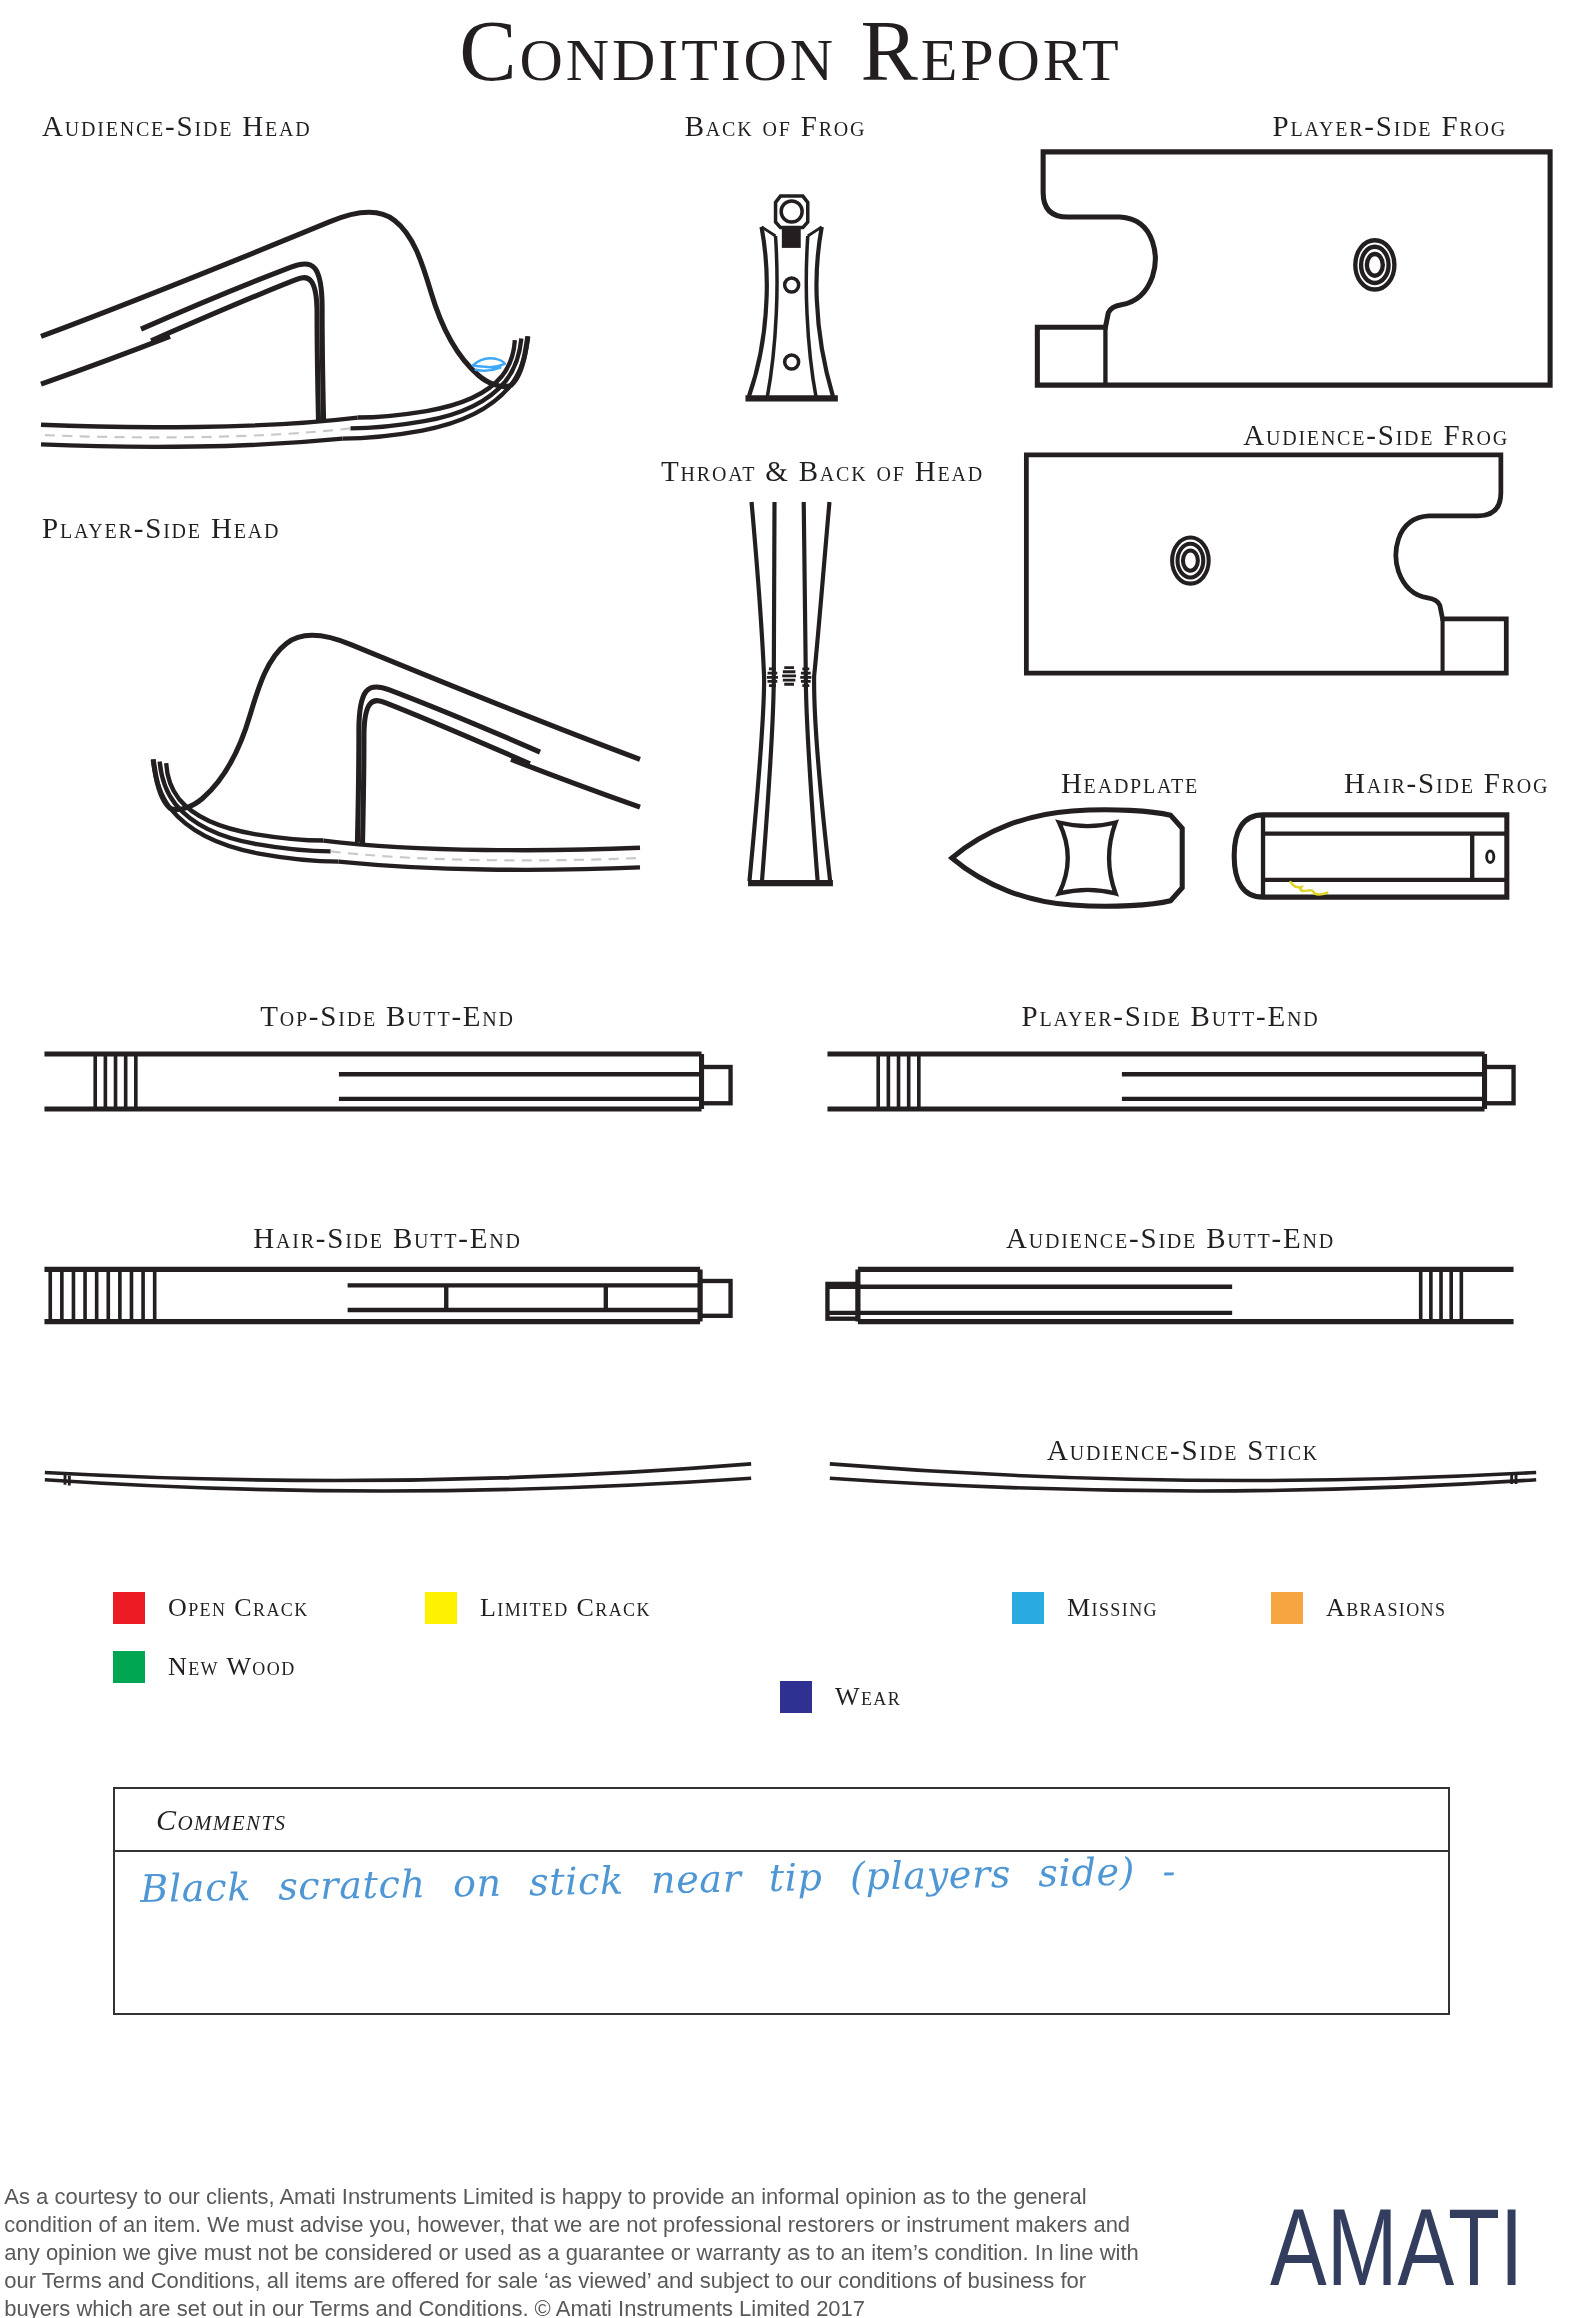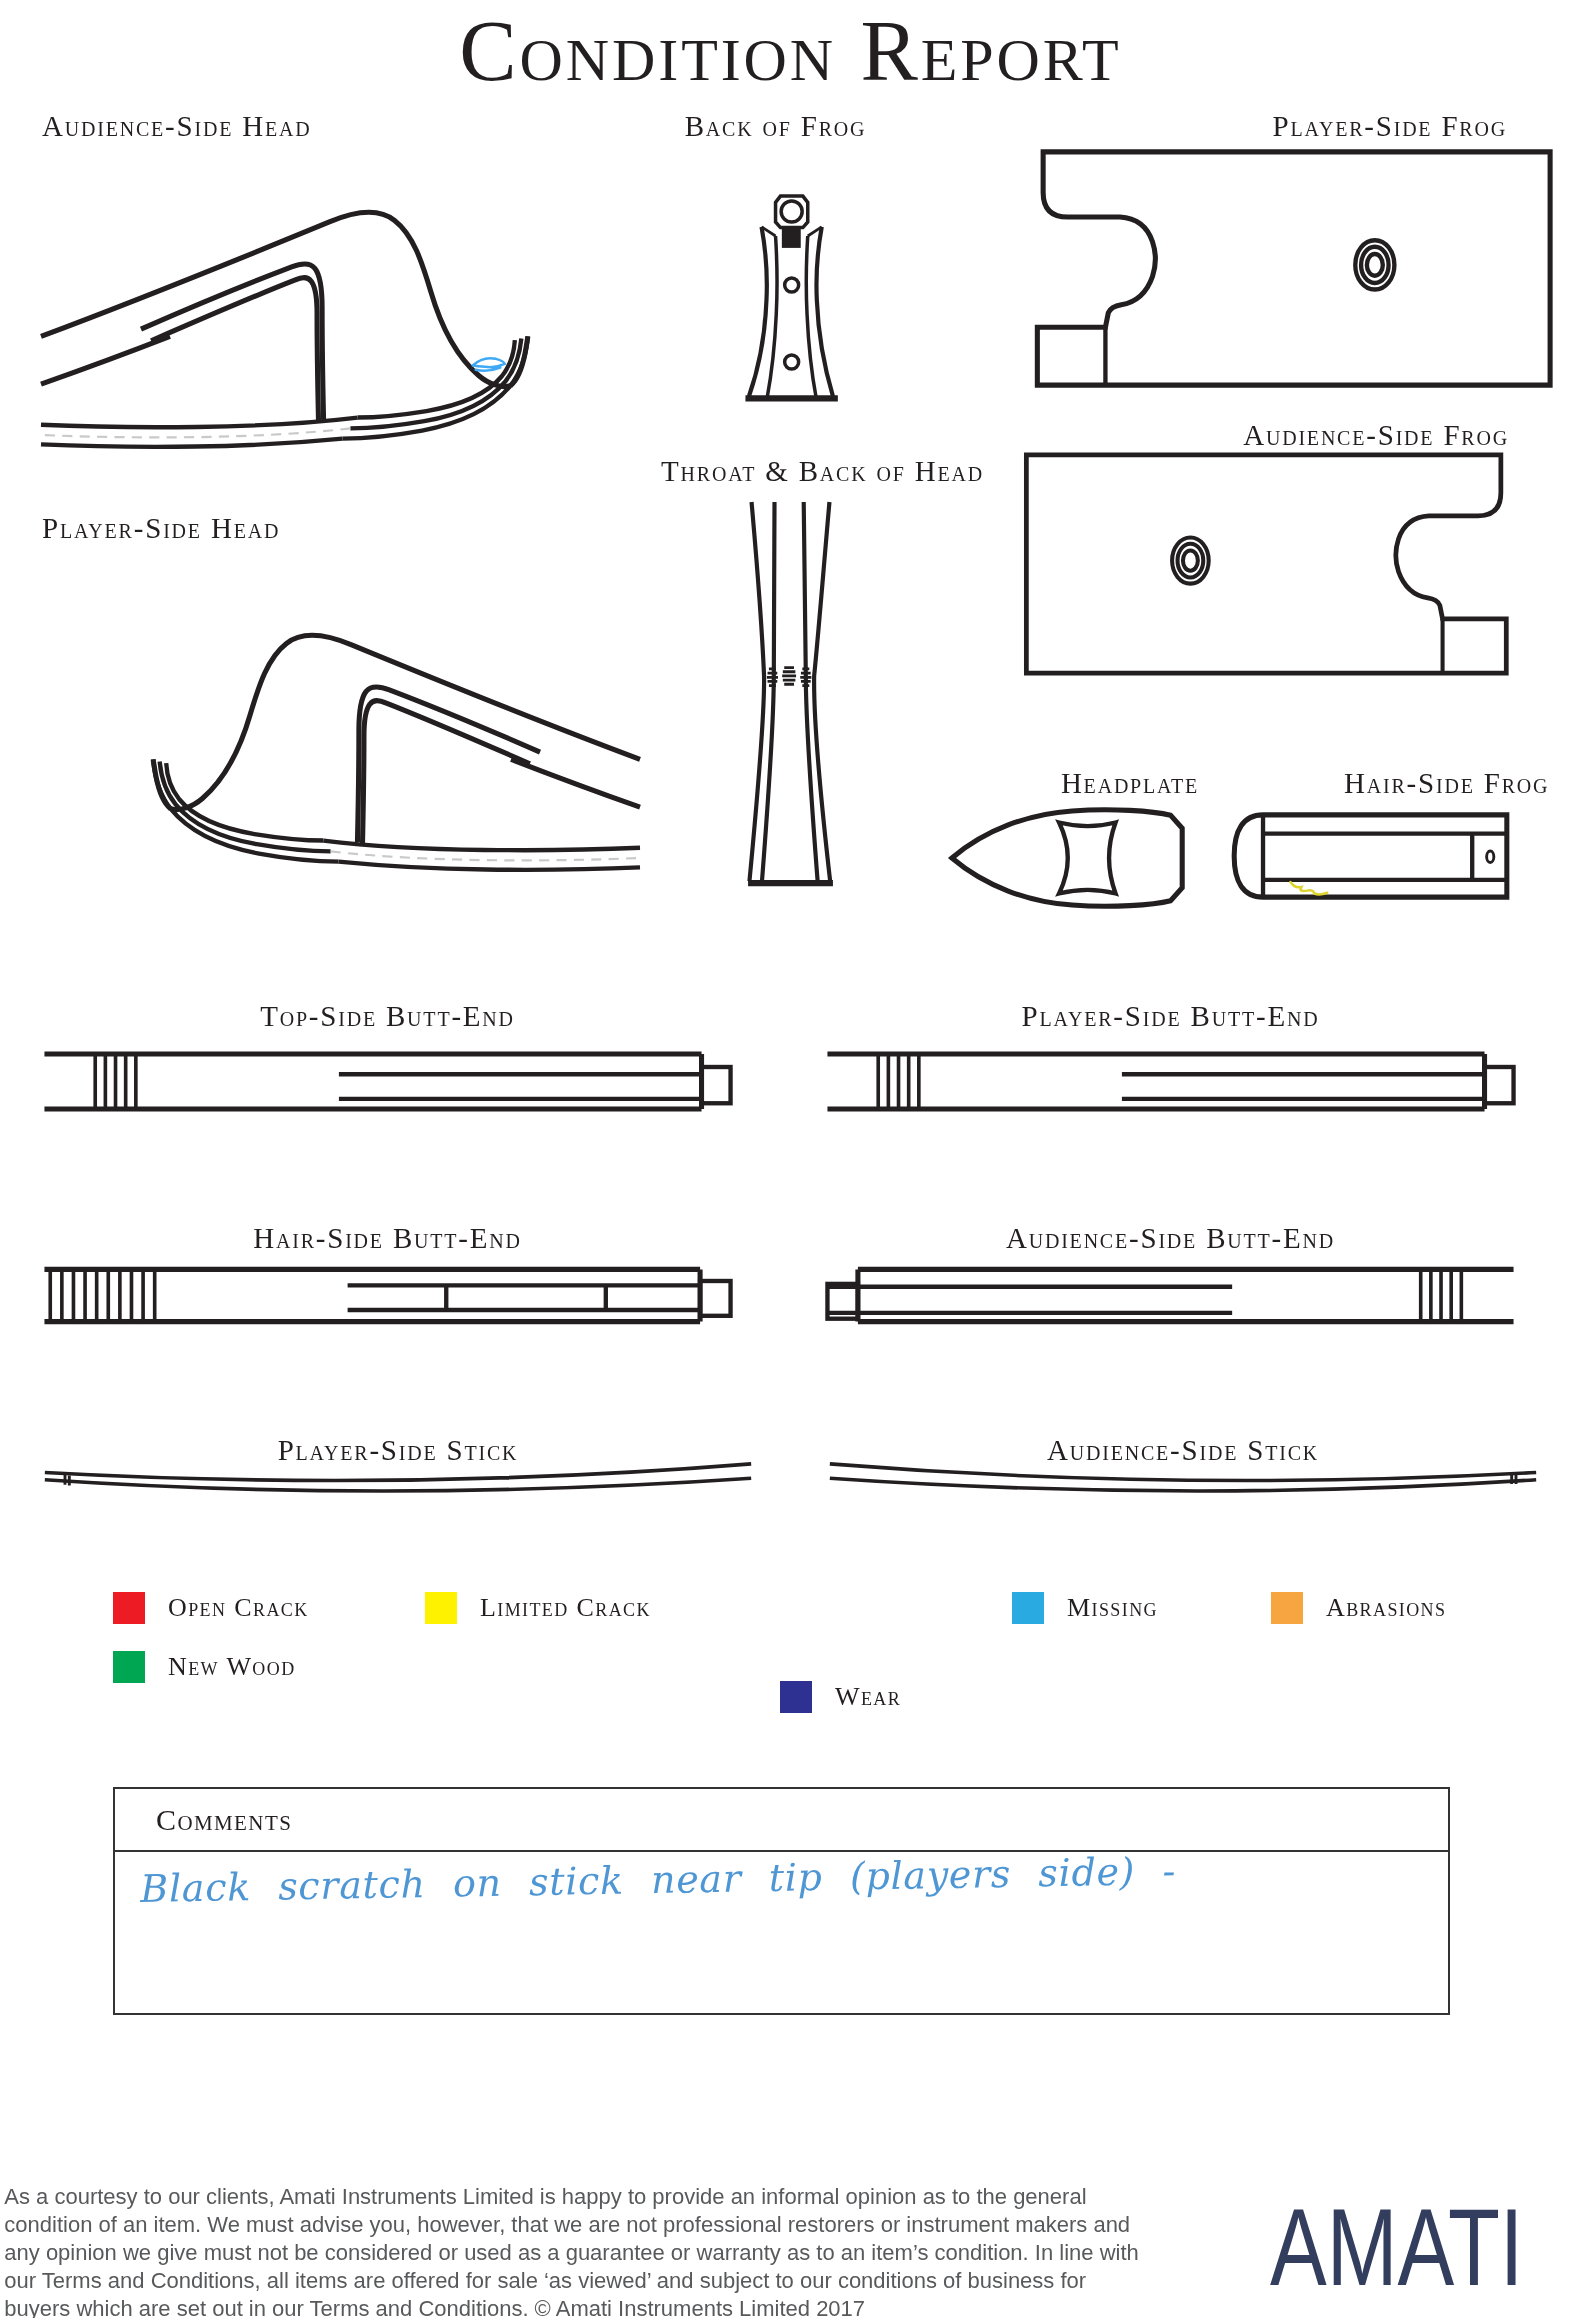--- a/index.html
+++ b/index.html
@@ -24,21 +24,21 @@
   .dash{fill:none;stroke:#c8c9cb;stroke-width:3px;stroke-dasharray:14 10;}
   .mk{fill:none;stroke-width:3.5px;stroke-linecap:round;}
   .fillDark{fill:var(--line);}
   .legend-item{position:absolute;display:flex;align-items:center;height:32px;}
   .swatch{width:32px;height:32px;flex:0 0 32px;}
   .legend-label{margin-left:23px;font-variant:small-caps;font-size:26px;letter-spacing:1.4px;
                 color:var(--line);white-space:nowrap;}
   #comments-box{position:absolute;left:113px;top:1787px;width:1337px;height:228px;
                 border:2.2px solid #333333;box-sizing:border-box;}
   #comments-head{height:61px;border-bottom:2.2px solid #333333;display:flex;align-items:center;
-                 padding-left:41px;font-variant:small-caps;font-size:30px;letter-spacing:1.4px;}
+                 padding-left:41px;font-variant:small-caps;font-size:30px;letter-spacing:1.4px;font-style:italic;}
   #comments-note{position:absolute;left:25px;top:78px;font-style:italic;
                  font-family:"DejaVu Serif",serif;font-size:38px;letter-spacing:0.7px;
                  word-spacing:14.5px;transform:rotate(-1deg);transform-origin:left top;white-space:nowrap;}
   #disclaimer{position:absolute;left:4.3px;top:2183px;width:1145px;
               font-family:"Liberation Sans",sans-serif;font-size:22px;line-height:28px;color:#58595b;}
   #logo{position:absolute;left:1270px;top:2193px;font-family:"Liberation Sans",sans-serif;
         font-size:109px;line-height:109px;white-space:nowrap;transform:scale(0.78,1);transform-origin:left top;}
 </style>
 </head>
 <body>
@@ -52,21 +52,20 @@
   <div class="fig-label rgt" style="left:1232px;top:110px;width:275px;">Player-Side Frog</div>
   <div class="fig-label rgt" style="left:1232px;top:419px;width:277px;">Audience-Side Frog</div>
   <div class="fig-label" style="left:42px;top:512px;">Player-Side Head</div>
   <div class="fig-label ctr" style="left:661px;top:455px;width:232px;">Throat &amp; Back of Head</div>
   <div class="fig-label ctr" style="left:1036px;top:767px;width:188px;">Headplate</div>
   <div class="fig-label ctr" style="left:1344px;top:767px;width:188px;">Hair-Side Frog</div>
   <div class="fig-label ctr" style="left:43px;top:1000px;width:689px;">Top-Side Butt-End</div>
   <div class="fig-label ctr" style="left:826px;top:1000px;width:689px;">Player-Side Butt-End</div>
   <div class="fig-label ctr" style="left:43px;top:1222px;width:689px;">Hair-Side Butt-End</div>
   <div class="fig-label ctr" style="left:826px;top:1222px;width:689px;">Audience-Side Butt-End</div>
-  <div class="fig-label ctr" style="left:41px;top:1434px;width:714px;">Player-Side Stick</div>
   <div class="fig-label ctr" style="left:826px;top:1434px;width:714px;">Audience-Side Stick</div>
 
   <div class="fig" style="left:41px;top:142px;">
     <svg width="597" height="312" viewBox="0 0 824 430">
       <path class="ln" d="M0 268 C150 212 330 138 398 110 C436 94 468 92 488 108 C514 128 526 166 538 206 C552 254 574 296 604 322 C618 334 636 340 648 336"></path>
       <path class="ln" d="M648 336 C658 328 664 312 668 292 C670 281 671 274 672 268"></path>
       <path class="ln6" d="M672 268 C670 292 662 318 648 336 C622 368 580 388 526 398 C482 406 446 409 416 409"></path>
       <path class="ln6" d="M663 271 C661 292 654 314 641 330 C618 358 580 376 529 385 C489 392 455 395 427 395"></path>
       <path class="ln6" d="M654 273 C653 291 647 309 636 323 C616 347 580 363 532 371 C495 377 463 380 437 380"></path>
       <path class="ln6" d="M437 380 C370 388 290 392 215 393 C140 394 68 393 0 390"></path>

